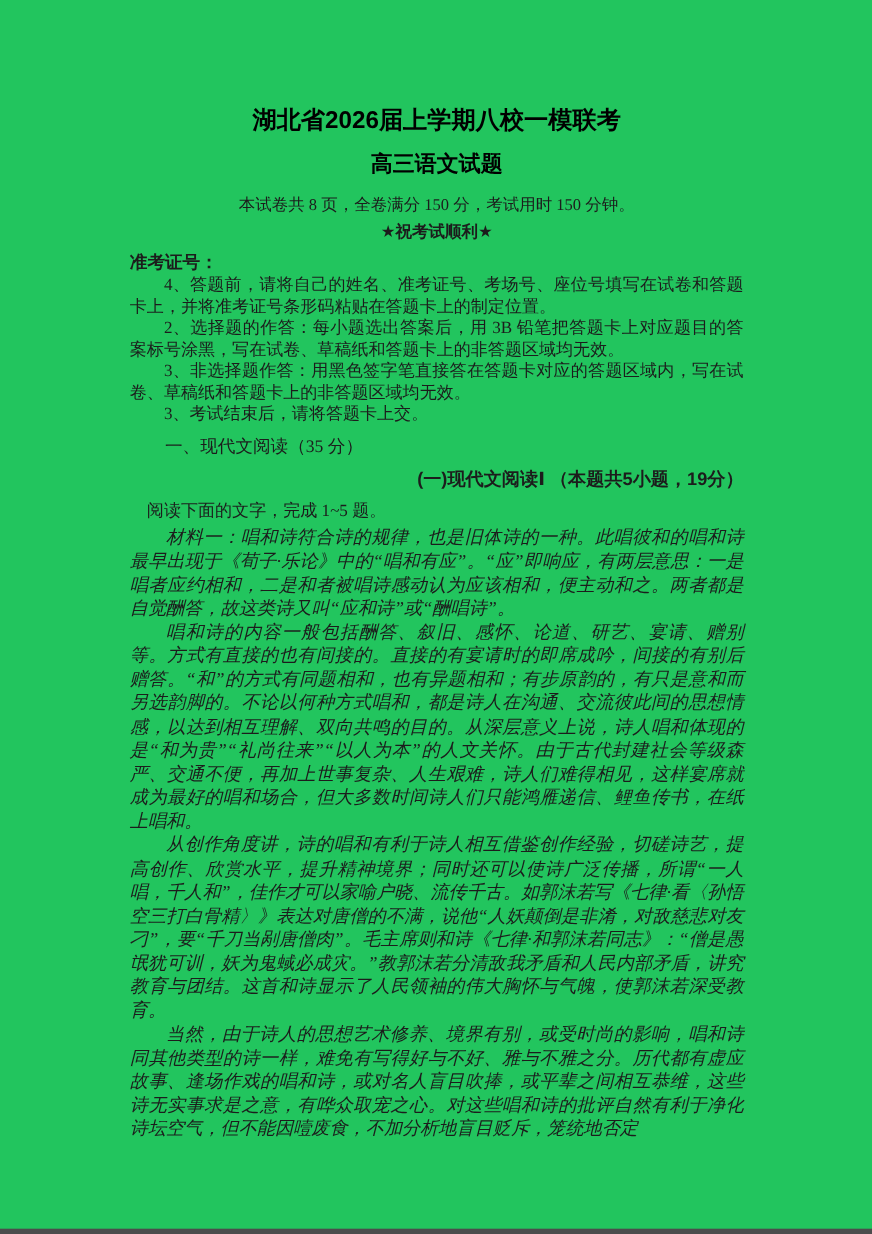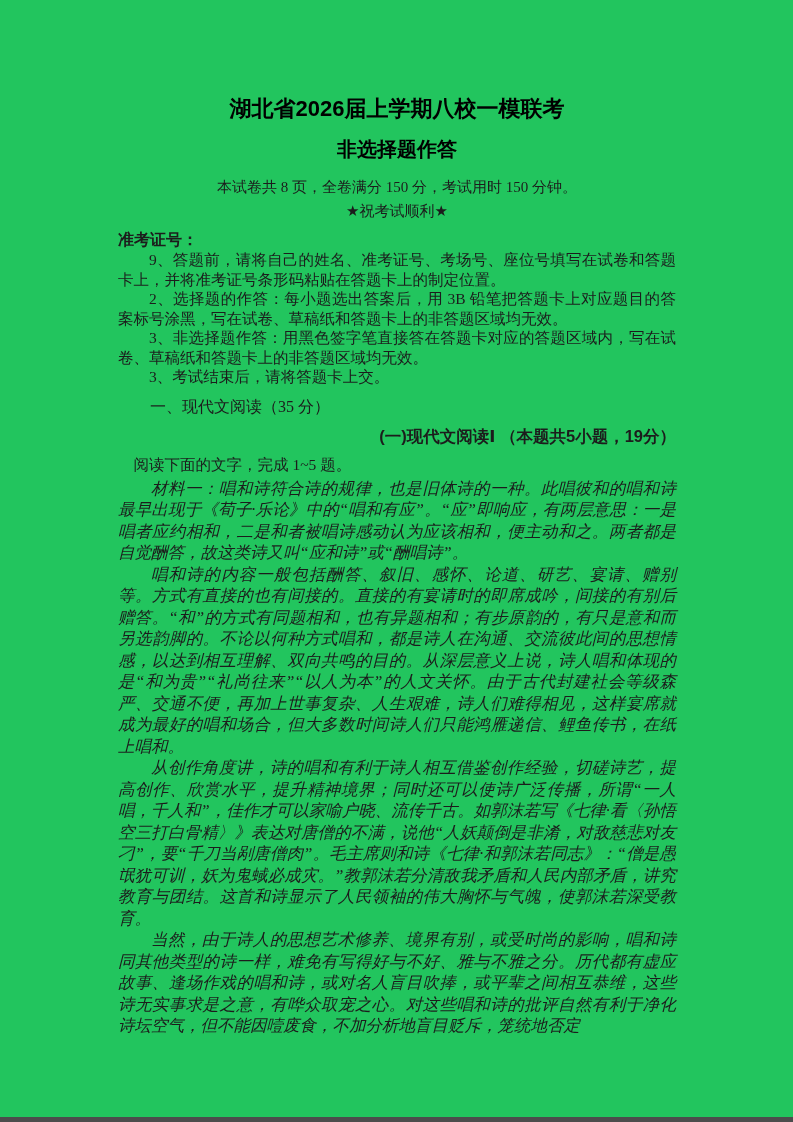--- a/index.html
+++ b/index.html
@@ -35,21 +35,21 @@
   }
   .exam-info {
     margin: 14px 0 0 0;
     font-size: 15px;
     line-height: 20px;
     text-align: center;
   }
   .wish {
     margin: 4px 0 0 0;
     font-family: "Liberation Sans", "DejaVu Sans", sans-serif;
-    font-weight: 400;
+    font-weight: 700;
     font-size: 15px;
     line-height: 20px;
     text-align: center;
   }
   .notice-heading {
     margin: 9px 0 0 0;
     font-weight: bold;
     font-size: 16px;
     line-height: 20px;
   }
@@ -101,26 +101,26 @@
     background: #4c4c4c;
   }
 </style>
 </head>
 <body>
 
 <div class="page">
   <div class="content">
 
     <h1 class="title">湖北省2026届上学期八校一模联考</h1>
-    <h2 class="subtitle">非选择题作答</h2>
+    <h2 class="subtitle">高三语文试题</h2>
     <p class="exam-info">本试卷共 8 页，全卷满分 150 分，考试用时 150 分钟。</p>
     <p class="wish">★祝考试顺利★</p>
 
     <p class="notice-heading">准考证号：</p>
-    <p class="notice-item">9、答题前，请将自己的姓名、准考证号、考场号、座位号填写在试卷和答题卡上，并将准考证号条形码粘贴在答题卡上的制定位置。</p>
+    <p class="notice-item">4、答题前，请将自己的姓名、准考证号、考场号、座位号填写在试卷和答题卡上，并将准考证号条形码粘贴在答题卡上的制定位置。</p>
     <p class="notice-item">2、选择题的作答：每小题选出答案后，用 3B 铅笔把答题卡上对应题目的答案标号涂黑，写在试卷、草稿纸和答题卡上的非答题区域均无效。</p>
     <p class="notice-item">3、非选择题作答：用黑色签字笔直接答在答题卡对应的答题区域内，写在试卷、草稿纸和答题卡上的非答题区域均无效。</p>
     <p class="notice-item">3、考试结束后，请将答题卡上交。</p>
 
     <p class="section-line">一、现代文阅读（35 分）</p>
     <p class="subsection-line">(一)现代文阅读Ⅰ （本题共5小题，19分）</p>
     <p class="instruction-line">阅读下面的文字，完成 1~5 题。</p>
 
     <div class="passage">
       <p class="passage-par">材料一：唱和诗符合诗的规律，也是旧体诗的一种。此唱彼和的唱和诗最早出现于《荀子·乐论》中的“唱和有应”。“应”即响应，有两层意思：一是唱者应约相和，二是和者被唱诗感动认为应该相和，便主动和之。两者都是自觉酬答，故这类诗又叫“应和诗”或“酬唱诗”。</p>

